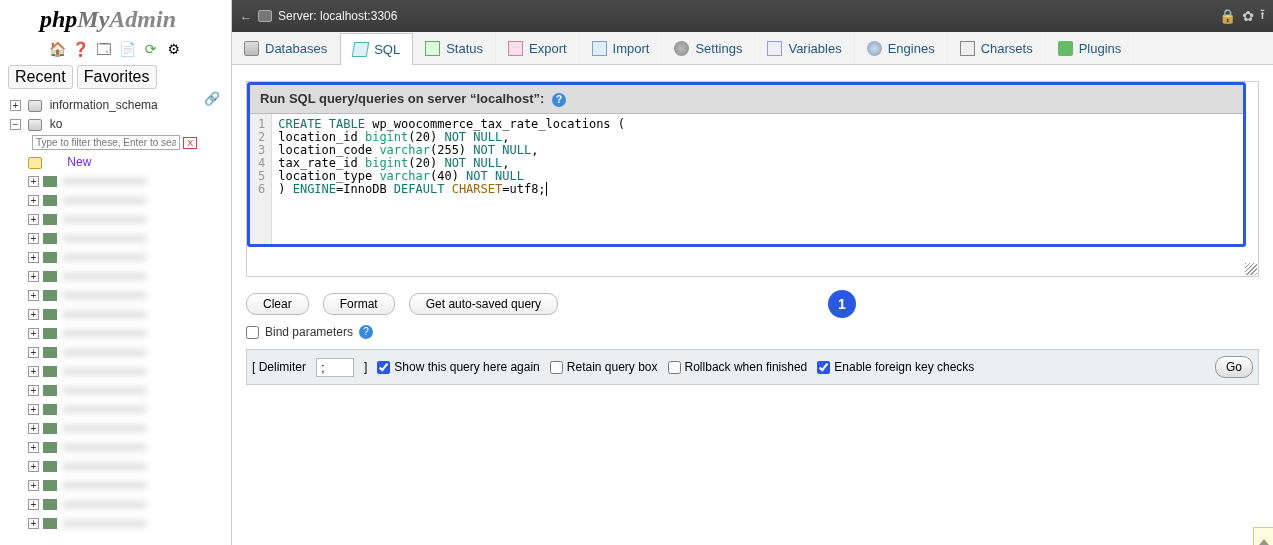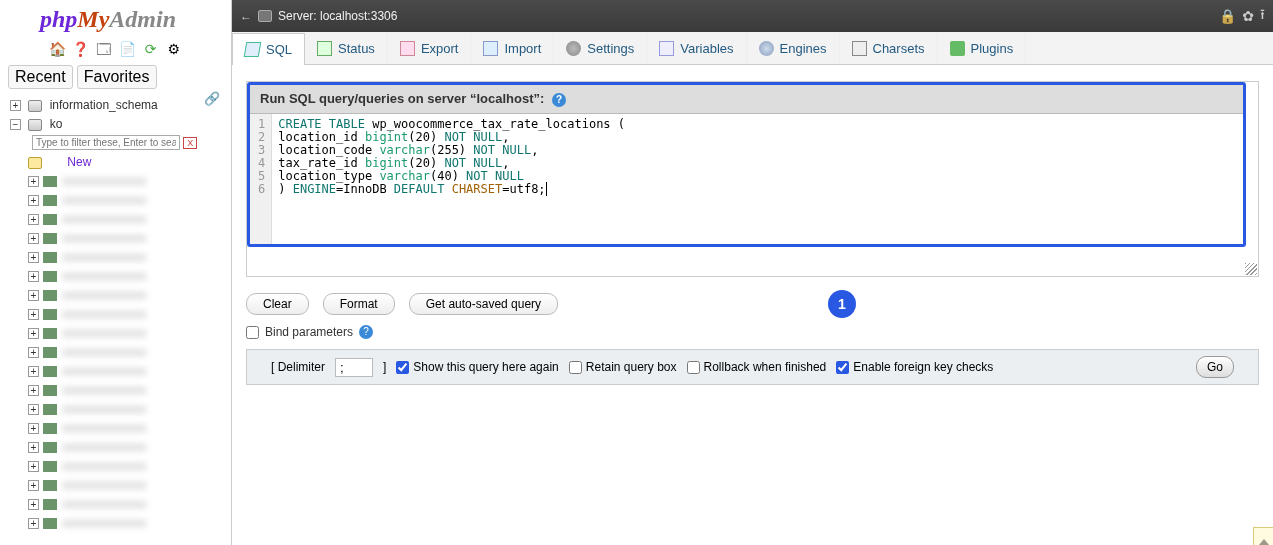--- a/index.html
+++ b/index.html
@@ -2,22 +2,22 @@
 <html><head>
 <meta charset="utf-8">
 <style>
 * { box-sizing: border-box; margin: 0; padding: 0; }
 body { font-family: sans-serif; font-size: 12px; background: #f5f5f5; width: 1273px; height: 545px; overflow: hidden; }
 .container { display: flex; width: 100%; height: 100%; }
 
 
 .sidebar { width: 232px; background: #fff; height: 100%; border-right: 1px solid #ccc; overflow: hidden; }
 .logo { font-family: Georgia, serif; font-size: 24px; font-weight: bold; font-style: italic; color: #666; padding: 6px 20px 2px 40px; }
-.logo .php { color: #6d28d9; }
-.logo .my { color: #c2410c; }
+.logo .php { color: #000000; }
+.logo .my { color: #737373; }
 .logo .admin { color: #888; }
 .quick-icons { text-align: center; padding: 4px 0 6px 0; }
 .quick-icons span { display: inline-block; width: 16px; height: 16px; margin: 0 2px; cursor: pointer; font-size: 14px; }
 .nav-tabs { display: flex; padding: 2px 8px; gap: 4px; font-size: 16px; }
 .nav-tabs .nt { padding: 2px 6px; border: 1px solid #ccc; border-radius: 3px; background: #f8f8f8; cursor: pointer; }
 .nav-link-icon { float: right; margin-right: 10px; color: #888; font-size: 13px; }
 
 .tree { padding: 4px 4px; font-size: 12px; color: #333; }
 .tree-item { padding: 1px 0 1px 6px; white-space: nowrap; cursor: pointer; position: relative; height: 19px; line-height: 19px; }
 .tree-item .toggle { display: inline-block; width: 11px; height: 11px; border: 1px solid #999; text-align: center; line-height: 9px; font-size: 10px; background: #fff; margin-right: 4px; vertical-align: middle; }
@@ -64,21 +64,21 @@
 .badge-1 { top:225px; left:596px; }
 
 .btn-row { padding:4px 0 8px 0; display:flex; gap:14px; align-items:center; }
 .pbtn { border:1px solid #bbb; background:linear-gradient(#fff,#eee); padding:3px 16px; border-radius:10px; font-size:12px; cursor:pointer; }
 .go-btn { border:1px solid #999; background:linear-gradient(#fff,#ddd); padding:3px 10px; border-radius:10px; font-size:12px; cursor:pointer; font-weight:normal; margin-left:auto; }
 
 .bind-row { padding:2px 0 10px 0; font-size:12px; color:#333; display:flex; align-items:center; gap:6px; }
 .bind-row input[type=checkbox]{ width:13px;height:13px; accent-color:#2958e3; }
 .help-q { width:14px;height:14px;border-radius:50%;background:#3b8ad8;color:#fff;font-size:10px;text-align:center;line-height:14px;display:inline-block; }
 
-.opt-bar { background:#ebeff2; border:1px solid #ccc; padding:6px 24px; display:flex; align-items:center; gap:10px; font-size:12px; }
+.opt-bar { background:#ebeff2; border:1px solid #ccc; padding:6px 5px; display:flex; align-items:center; gap:10px; font-size:12px; }
 .opt-bar input[type=text]{ width:38px; padding:1px 4px; border:1px solid #bbb; }
 .opt-bar label { display:flex; align-items:center; gap:4px; }
 .opt-bar input[type=checkbox]{ width:13px;height:13px; accent-color:#2958e3; }
 
 .console-toggle { position:absolute; right:0; bottom:0; width:20px; height:18px; background:#fffbe0; border:1px solid #d6cc7a; border-right:none; border-bottom:none; cursor:pointer; }
 .console-toggle::before { content:''; position:absolute; left:5px; top:6px; border:5px solid transparent; border-bottom:6px solid #998; }
 
 .textarea-outer { border:1px solid #ccc; position:relative; height:196px; margin-bottom:12px; }
 .textarea-outer .resize-handle { right:1px; bottom:1px; }
 
@@ -166,20 +166,24 @@
       <span class="srv-icon"></span>
       <span>Server: localhost:3306</span>
       <div class="topbar-right">
         <span>🔒</span>
         <span>✿</span>
         <span>⭱</span>
       </div>
     </div>
 
     <div class="main-tabs" id="main-tabs">
+        <div class="mtab">
+          <span class="ficon ic-db"></span>
+          <span>Databases</span>
+        </div>
         <div class="mtab active">
           <span class="ficon ic-sql"></span>
           <span>SQL</span>
         </div>
         <div class="mtab">
           <span class="ficon ic-status"></span>
           <span>Status</span>
         </div>
         <div class="mtab">
           <span class="ficon ic-export"></span>

